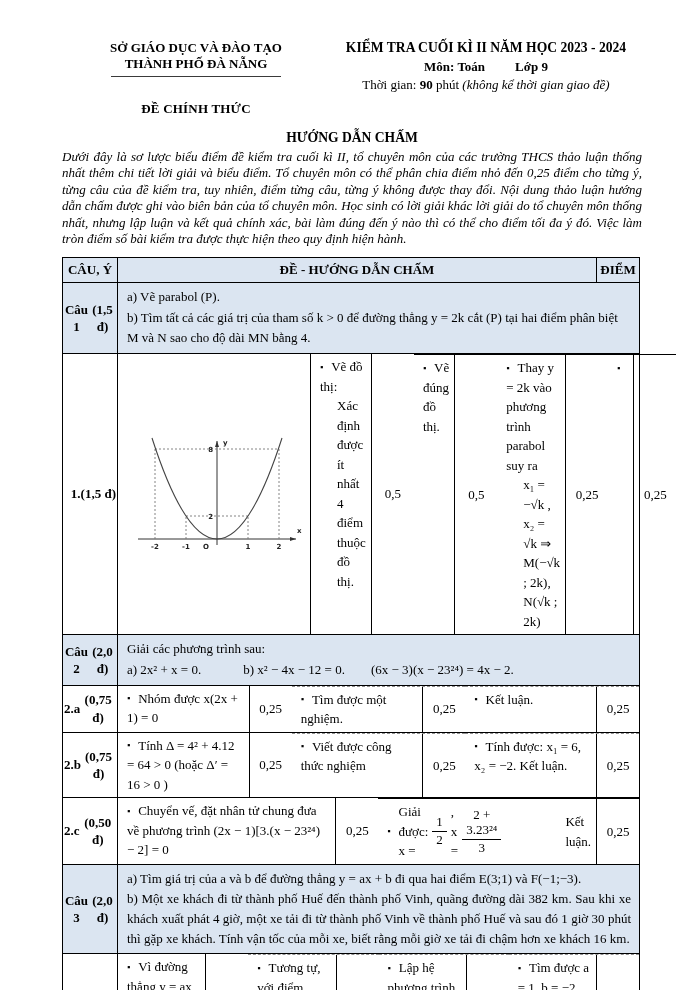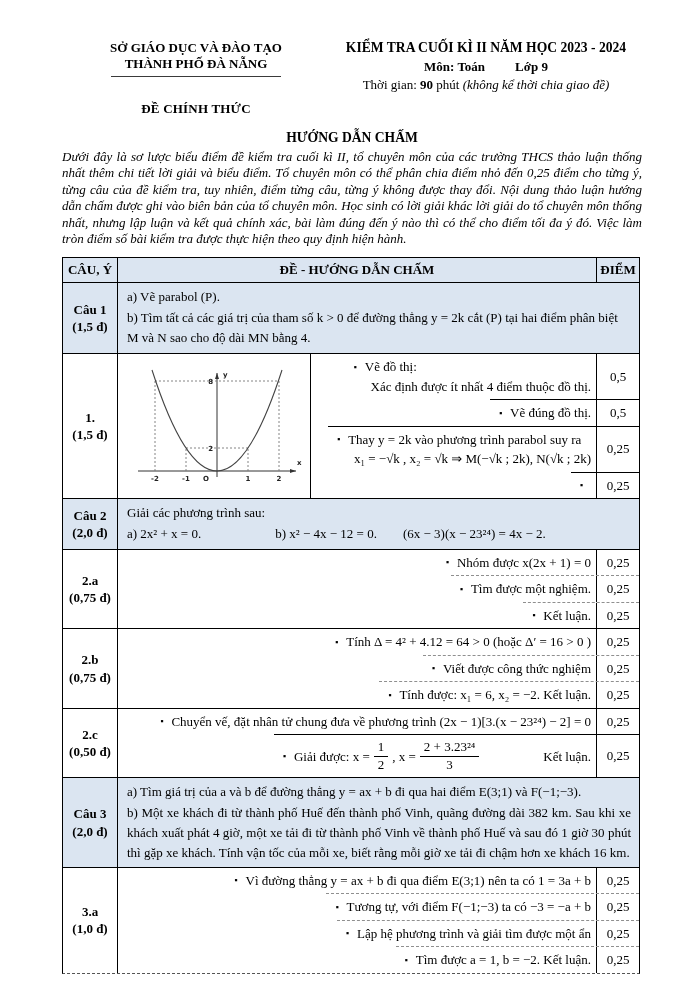--- a/index.html
+++ b/index.html
@@ -27,39 +27,39 @@
   .intro { font-style:italic; text-align:justify; line-height:1.275; margin-top:3px; width:580px; }
   
   .tbl { margin-top:9px; width:578px; box-sizing:border-box;
          border:1.4px solid #000; border-bottom:1.2px dashed #555; }
   .row { display:grid; border-top:1.2px solid #000; }
   .row:first-child { border-top:none; }
   .g3 { grid-template-columns:55px 1fr 43px; }
   .g2 { grid-template-columns:55px 1fr; }
   .gg { grid-template-columns:55px 193px 1fr; }
   .shaded { background:#dbe5f1; }
-  .label-cell { border-right:1.2px solid #000; display:flex; flex-direction:column;
-                align-items:center; justify-content:center; font-weight:bold;
+  .label-cell { border-right:1.2px solid #000; display:flex; flex-direction:row;
+                align-items:center; justify-content:flex-end; font-weight:bold;
                 text-align:center; padding:2px 1px; line-height:1.35; }
   .content-cell { padding:4px 8px 4px 9px; line-height:1.6; }
   .head-cell { display:flex; align-items:center; justify-content:center;
                font-weight:bold; padding:2px 2px; min-height:20px; }
   .bl { border-left:1.2px solid #000; }
   .br { border-right:1.2px solid #000; }
-  .srows { display:flex; flex-direction:column;align-items:flex-end; }
+  .srows { display:flex; flex-direction:row; }
   .srow { display:grid; grid-template-columns:1fr 43px; flex:1; }
   .solidgrp .srow + .srow { border-top:1.1px solid #000; }
   .dashgrp  .srow + .srow { border-top:1.1px dashed #8f8f8f; }
   .stext { padding:3px 5px 3px 9px; line-height:1.5; }
   .sscore { border-left:1.2px solid #000; display:flex; align-items:center; justify-content:center; }
   .blt::before { content:"▪"; font-size:9px; margin-right:8px; vertical-align:1.5px; }
   .cont { padding-left:17px; }
   .graph-cell { border-right:1.2px solid #000; display:flex; align-items:center; justify-content:center; padding:3px 0; }
   .minh21 .srow { min-height:22px; }
-  .gap1 { margin-right:74px; }
+  .gap1 { margin-right:42px; }
   .gap2 { margin-right:26px; }
   .frac { display:inline-block; text-align:center; vertical-align:middle; margin:0 4px; line-height:1.15; }
   .frac .num { display:block; border-bottom:1px solid #000; padding:0 4px 1px; }
   .frac .den { display:block; padding-top:1px; } .ml60 { margin-left:60px; }
   svg text { font-family:"DejaVu Sans", sans-serif; font-size:7px; font-weight:bold; fill:#222; }
 </style>
 </head>
 <body>
 
 <div class="page">
@@ -70,21 +70,21 @@
       <div class="l2">THÀNH PHỐ ĐÀ NẴNG</div>
       <div class="h-underline"></div>
       <div class="exam-type">ĐỀ CHÍNH THỨC</div>
     </div>
     <div class="h-right">
       <div class="l1">KIỂM TRA CUỐI KÌ II NĂM HỌC 2023 - 2024</div>
       <div class="l2">
         <span>Môn: Toán</span><span class="grade">Lớp 9</span>
       </div>
       <div class="l3">
-        <span>Thời gian: </span><span class="b">90</span><span> phút </span><span class="it">(không kể thời chia giao đề)</span>
+        <span>Thời gian: </span><span class="b">90</span><span> phút </span><span class="it">(không kể thời gian giao đề)</span>
       </div>
     </div>
   </div>
 
   <div class="doc-title">HƯỚNG DẪN CHẤM</div>
   <div class="intro">Dưới đây là sơ lược biểu điểm đề kiểm tra cuối kì II, tổ chuyên môn của các trường THCS thảo luận thống nhất thêm chi tiết lời giải và biểu điểm. Tổ chuyên môn có thể phân chia điểm nhỏ đến 0,25 điểm cho từng ý, từng câu của đề kiểm tra, tuy nhiên, điểm từng câu, từng ý không được thay đổi. Nội dung thảo luận hướng dẫn chấm được ghi vào biên bản của tổ chuyên môn. Học sinh có lời giải khác lời giải do tổ chuyên môn thống nhất, nhưng lập luận và kết quả chính xác, bài làm đúng đến ý nào thì có thể cho điểm tối đa ý đó. Việc làm tròn điểm số bài kiểm tra được thực hiện theo quy định hiện hành.</div>
 
   <div class="tbl">
 
     <div class="row g3 shaded">

